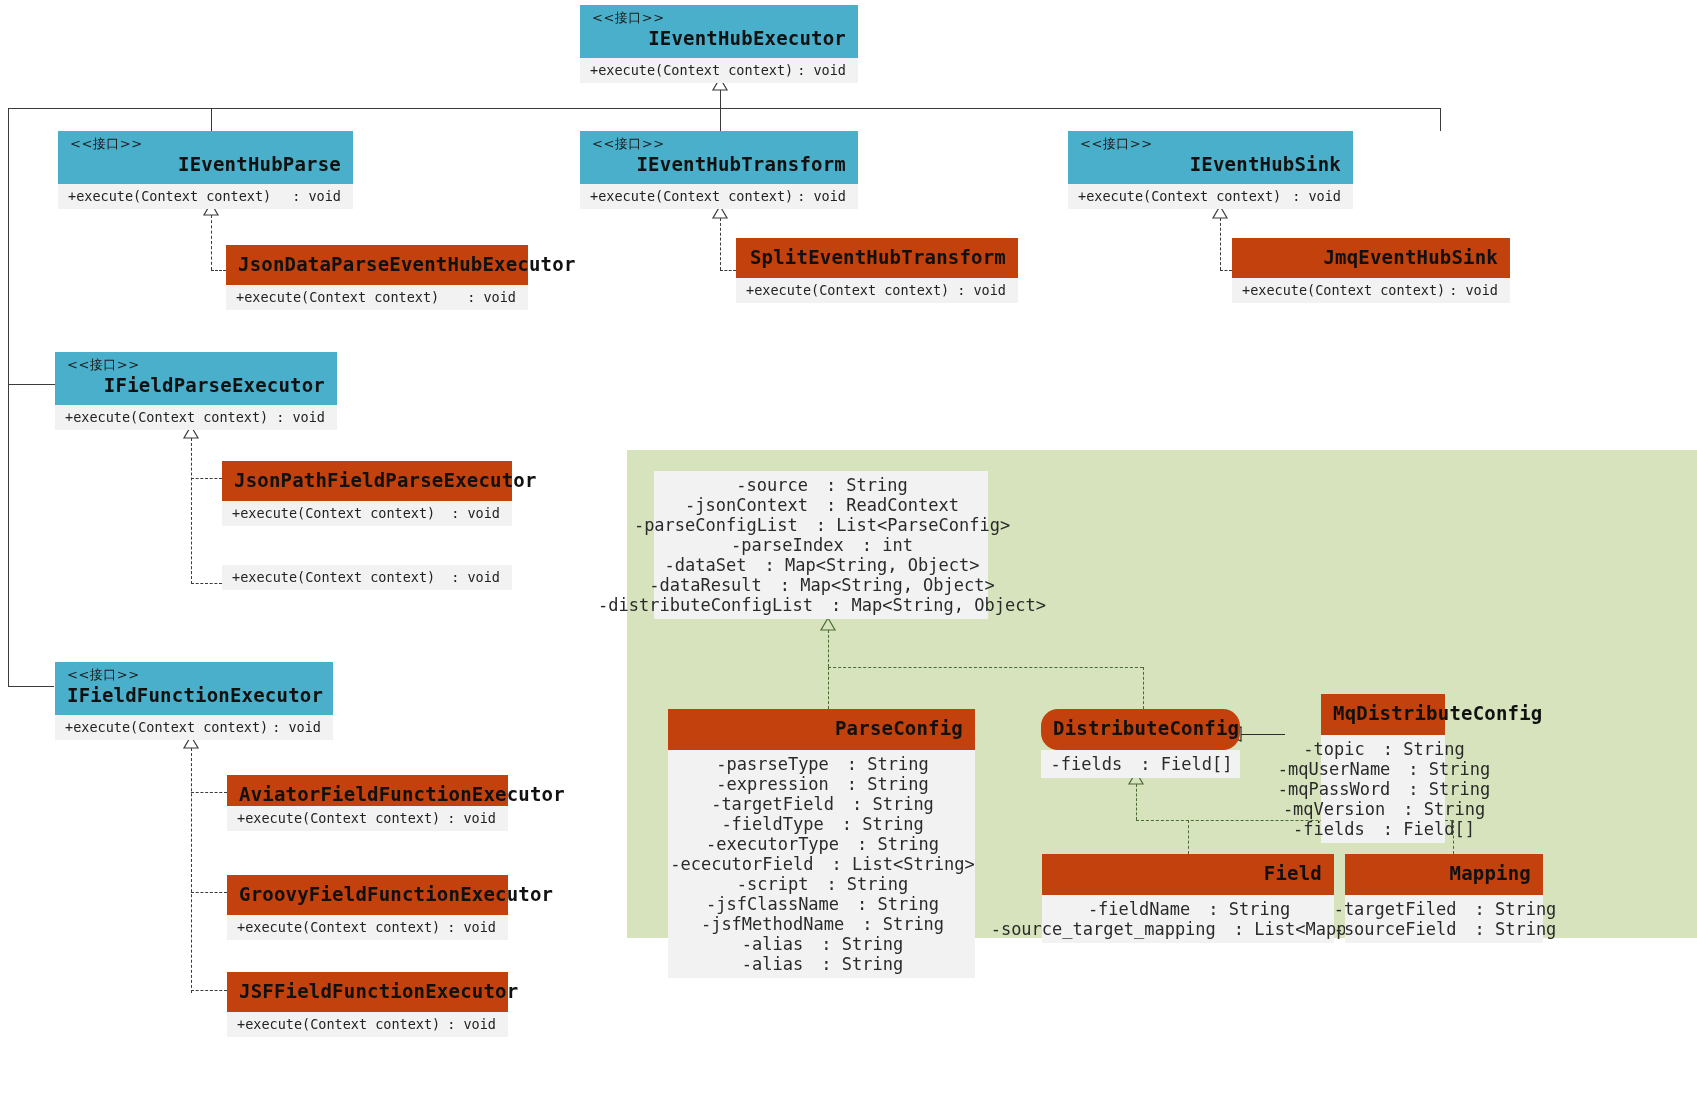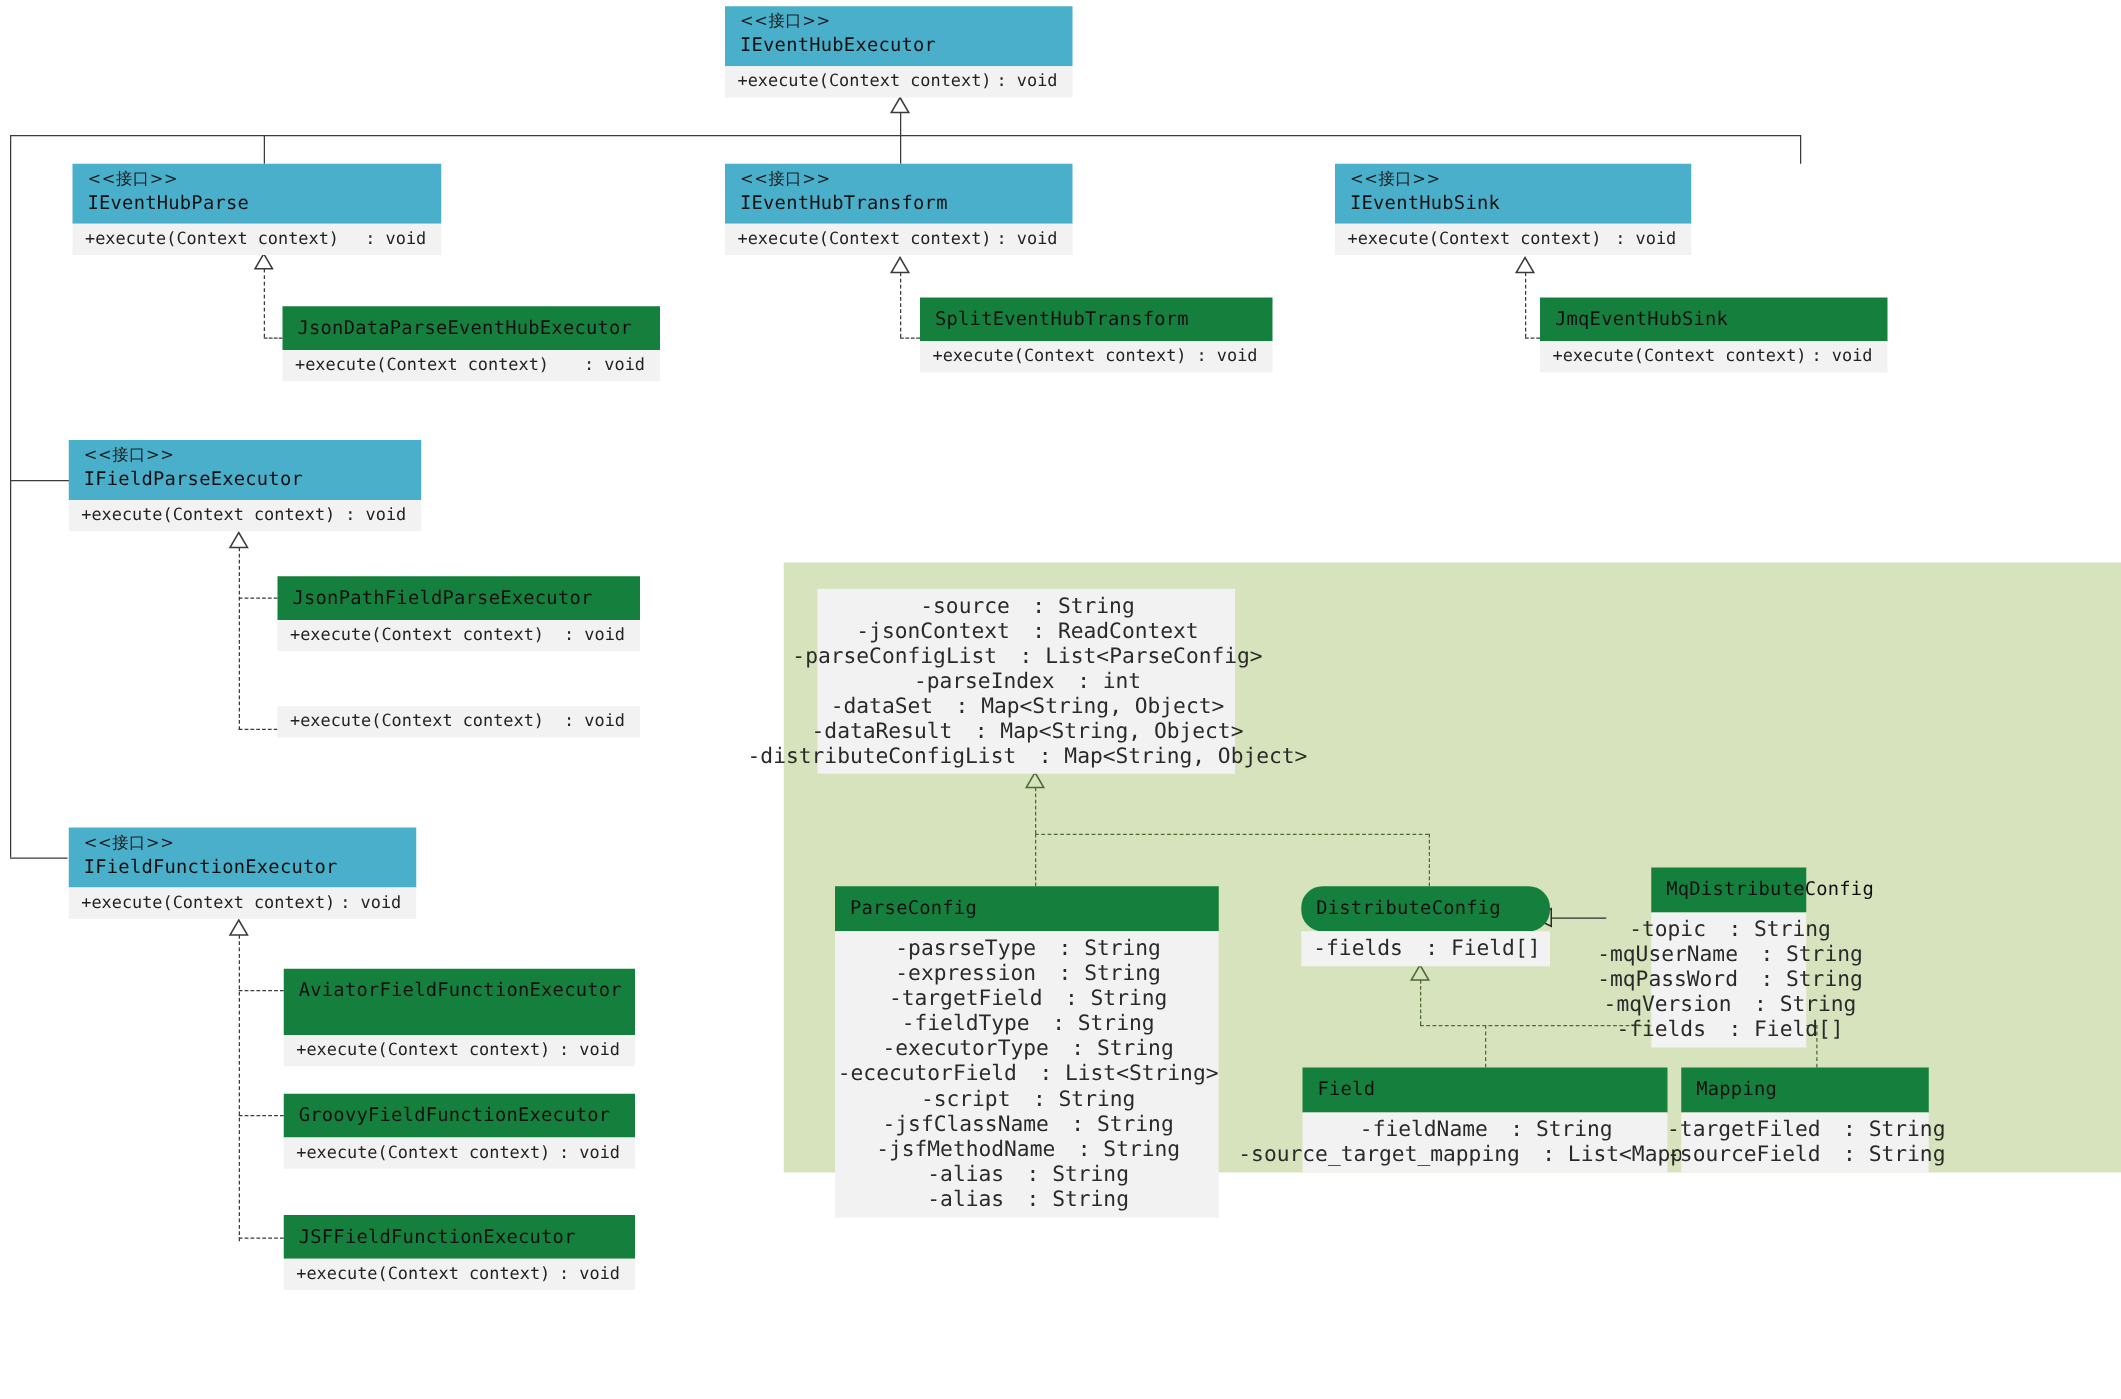--- a/index.html
+++ b/index.html
@@ -23,28 +23,29 @@
     line-height: 1.15;
   }
   .uml .stereo {
     font-size: 13px;
     color: #1b1b1b;
     font-family: "DejaVu Sans", "Liberation Sans", sans-serif;
     letter-spacing: .5px;
     margin-bottom: 2px;
   }
   .uml .cname {
-    font-size: 15px;
-    font-weight: normal;
+    font-size: 19px;
+    font-weight: bold;
     color: #111111;
     letter-spacing: .2px;
     white-space: nowrap;
+    text-align: right;
   }
   .uml.iface .hdr { background: #4aafca; }
-  .uml.cls   .hdr { background: #15803d; }
+  .uml.cls   .hdr { background: #c2410c; }
   .uml .body {
     background: #f2f2f2;
     padding: 4px 0 4px 0;
   }
   .uml .row {
     display: flex;
     justify-content: center;
     font-size: 17px;
     color: #2a2a2a;
     padding: 0 10px 0 12px;
@@ -289,21 +290,21 @@
       <div class="stereo">&lt;&lt;接口&gt;&gt;</div>
       <div class="cname">IFieldFunctionExecutor</div>
     </div>
     <div class="methodrow">
       <span>+execute(Context context)</span>
       <span><span>:</span>&nbsp;<span>void</span></span>
     </div>
   </div>
 
   <div class="uml cls" style="left:227px; top:775px; width:281px;">
-    <div class="hdr" style="padding-top:9px;padding-bottom:27px;">
+    <div class="hdr" style="padding-top:9px;padding-bottom:0;">
       <div class="cname">AviatorFieldFunctionExecutor</div>
     </div>
     <div class="methodrow">
       <span>+execute(Context context)</span>
       <span><span>:</span>&nbsp;<span>void</span></span>
     </div>
   </div>
 
   <div class="uml cls" style="left:227px; top:875px; width:281px;">
     <div class="hdr" style="padding-top:9px;padding-bottom:9px;">

